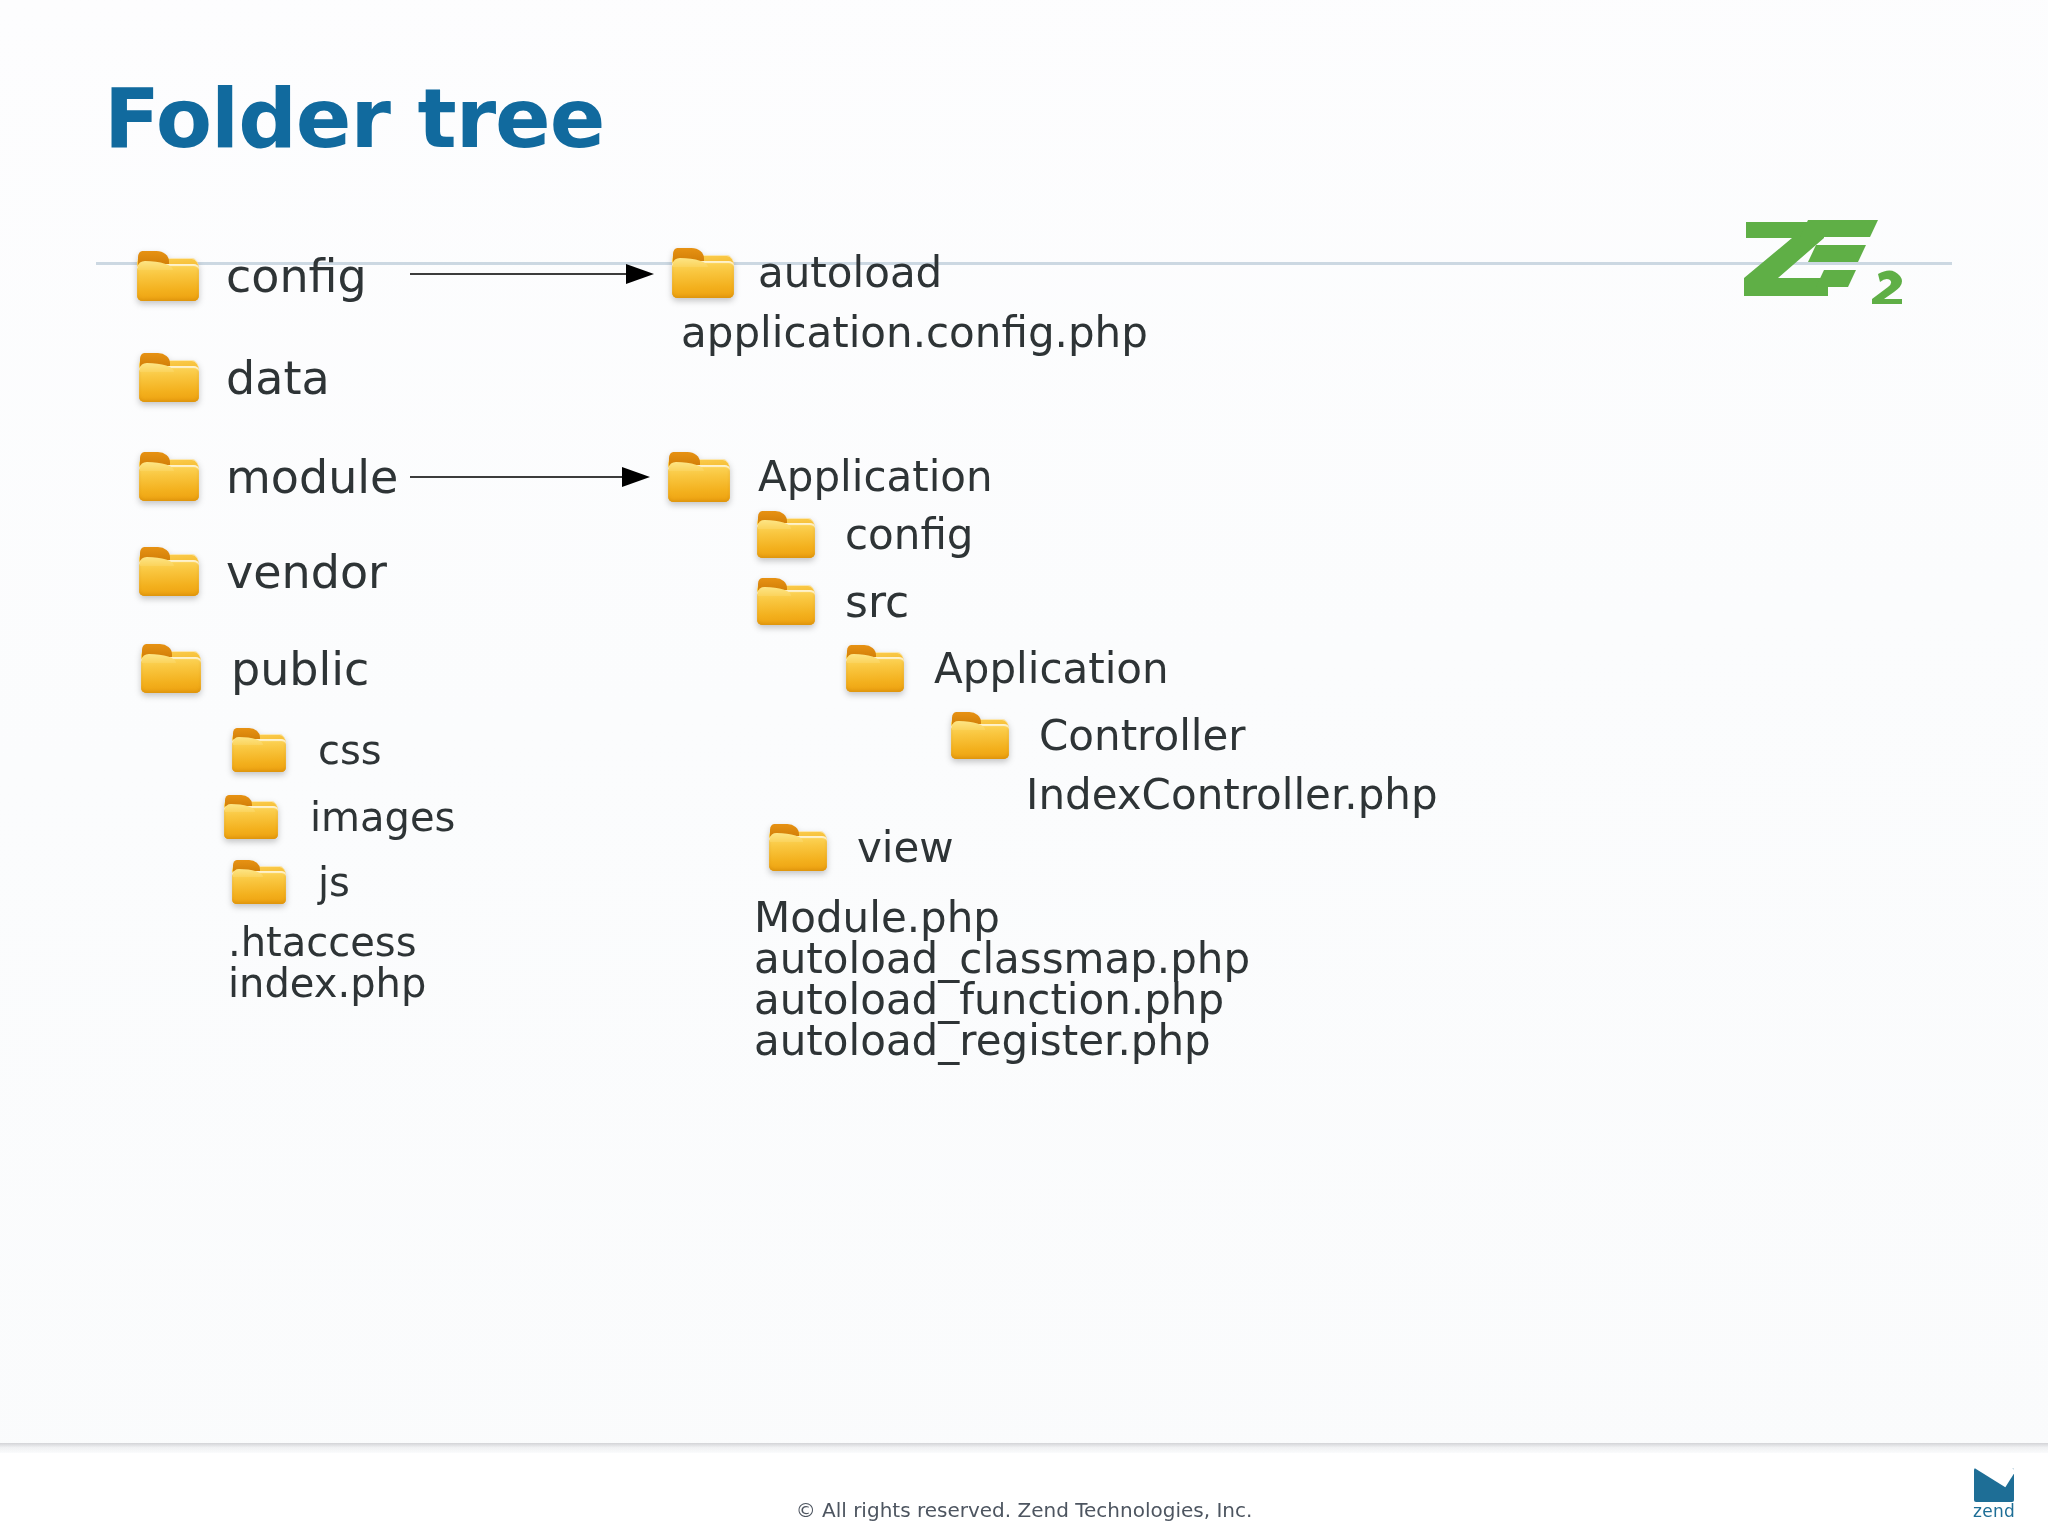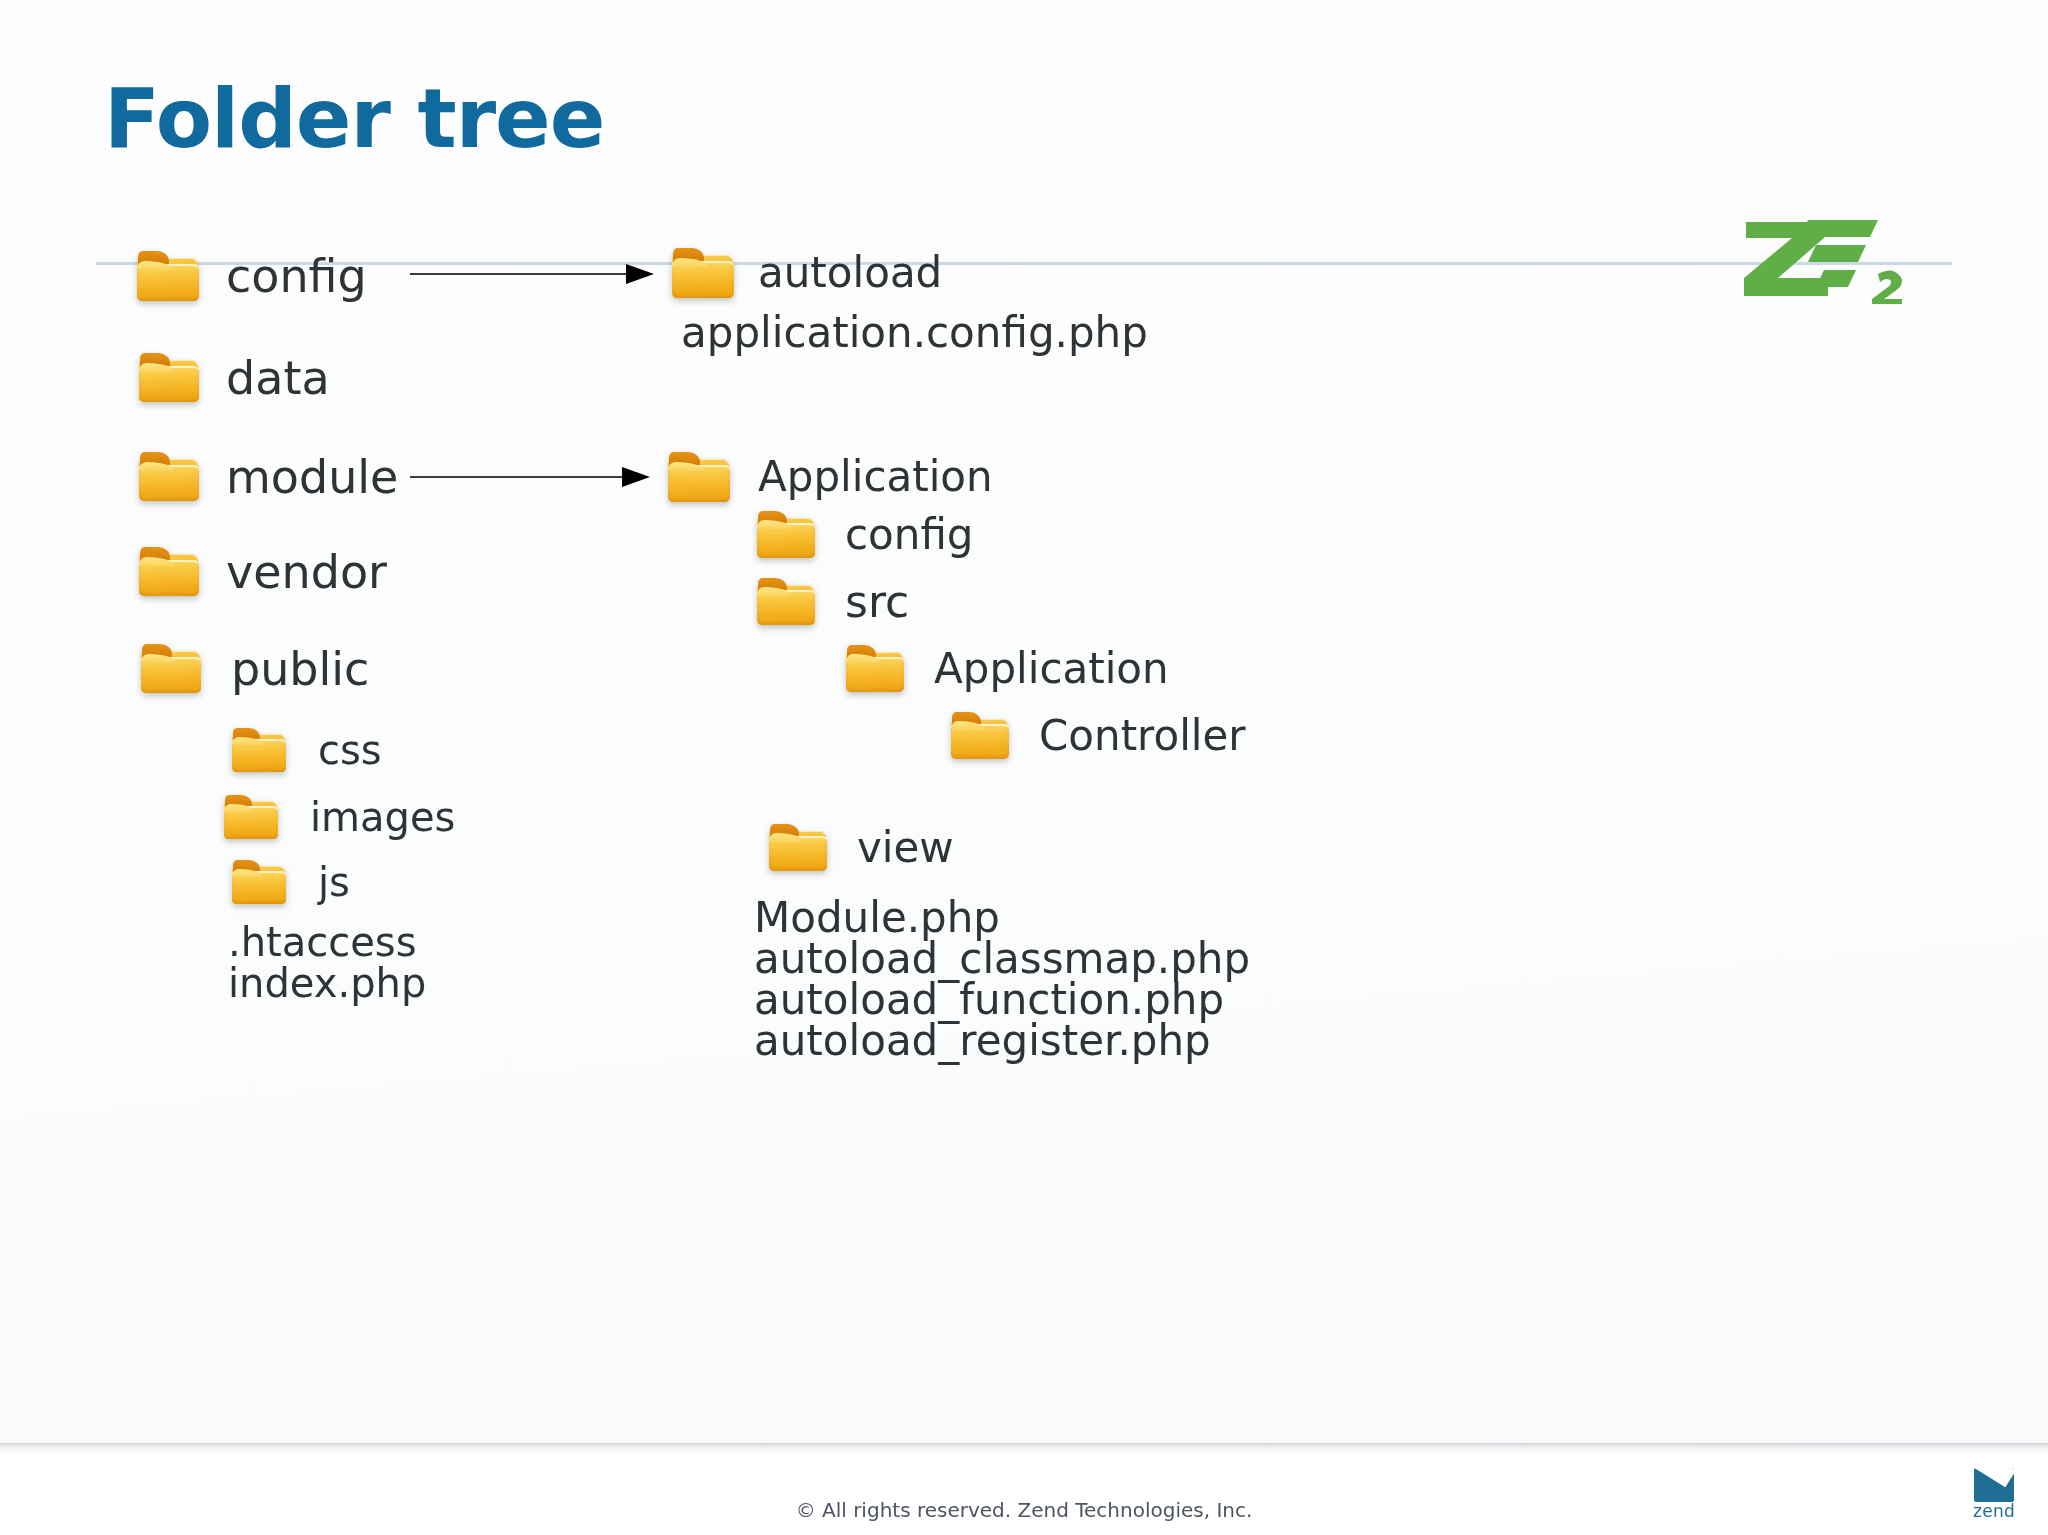--- a/index.html
+++ b/index.html
@@ -397,20 +397,21 @@
     <div class="node" style="left:935px; top:712px;padding-left:16px;">
       <span class="folder" style="width:58px; height:47px;">
         <span class="back"></span>
           <span class="tab"></span>
           <span class="front"></span>
           <span class="lip"></span>
       </span>
       <span class="label" style="font-size:42px; margin-left:30px;">Controller</span>
     </div>
 
+    <div class="fileline" style="left:1026px; top:772px; font-size:42px;">IndexController.php</div>
 
     <div class="node" style="left:757px; top:824px;padding-left:12px;">
       <span class="folder" style="width:58px; height:47px;">
         <span class="back"></span>
           <span class="tab"></span>
           <span class="front"></span>
           <span class="lip"></span>
       </span>
       <span class="label" style="font-size:42px; margin-left:30px;">view</span>
     </div>

